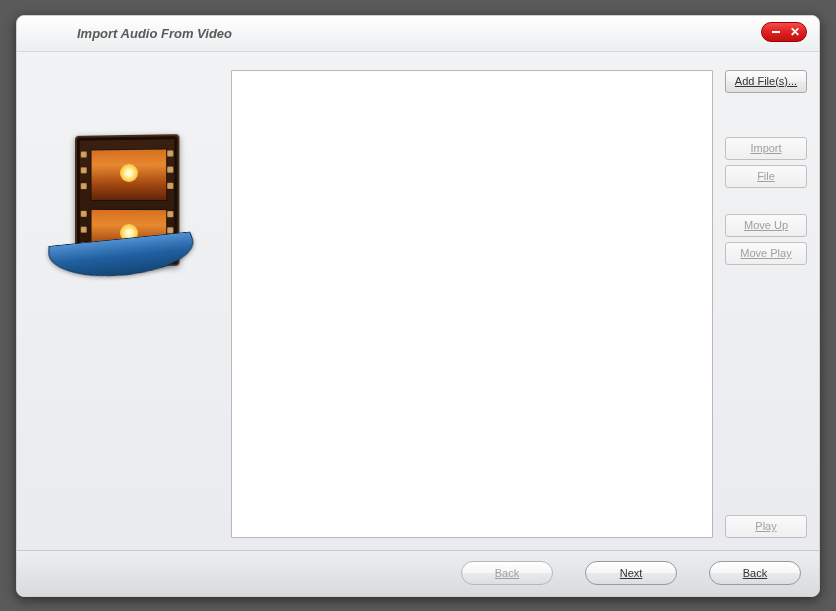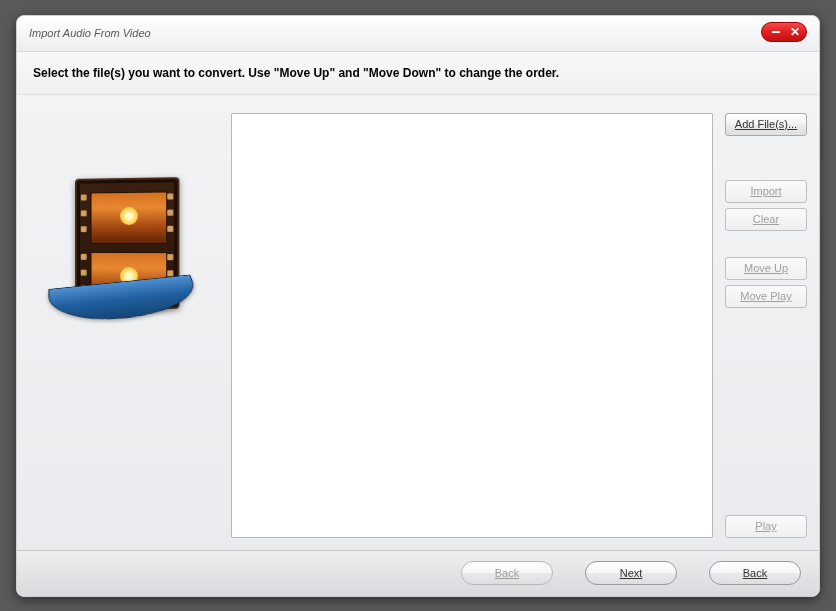--- a/index.html
+++ b/index.html
@@ -32,23 +32,24 @@
       height: 36px;
       background: linear-gradient(to bottom, #ffffff 0%, #f5f6f7 50%, #eceef0 100%);
       display: flex;
       align-items: center;
       padding: 0 12px;
       border-bottom: 1px solid #d8d8d8;
       position: relative;
     }
     .titlebar-title {
       font-style: italic;
-      font-size: 11px;
+      font-size: 13px;
       color: #5a5a5a;
-      font-weight: 400;
+      font-weight: 700;
+      margin-left: 48px;
     }
     .window-controls {
       position: absolute;
       right: 12px;
       top: 6px;
     }
     .close-pill {
       width: 46px;
       height: 20px;
       background: linear-gradient(to bottom, #f44a4a 0%, #e02020 50%, #c01010 100%);
@@ -217,21 +218,20 @@
   <div class="titlebar">
     <span class="titlebar-title">Import Audio From Video</span>
     <div class="window-controls">
       <div class="close-pill">
         <span class="minimize-dash"></span>
         <span class="x-mark">✕</span>
       </div>
     </div>
   </div>
 
-  <div class="instruction-bar">Select the file(s) you want to convert. Use "Move Up" and "Move Down" to change the order.</div>
 
   <div class="main-area">
 
     <div class="side-illustration">
       <div class="film-icon">
         <div class="film-frame">
           <div class="film-cell c1">
               <div class="sun"></div>
             </div>
           <div class="film-cell c2">
@@ -253,21 +253,21 @@
         <div class="film-strip-blue"></div>
       </div>
     </div>
 
     <div class="file-list"></div>
 
     <div class="side-buttons">
       <button class="btn">Add File(s)...</button>
       <div class="spacer-small"></div>
       <button class="btn disabled">Import</button>
-      <button class="btn disabled">Clear</button>
+      <button class="btn disabled">File</button>
       <div class="spacer-med"></div>
       <button class="btn disabled">Move Up</button>
       <button class="btn disabled">Move Play</button>
       <div class="spacer-large"></div>
       <button class="btn disabled">Play</button>
     </div>
 
   </div>
 
   <div class="footer">

